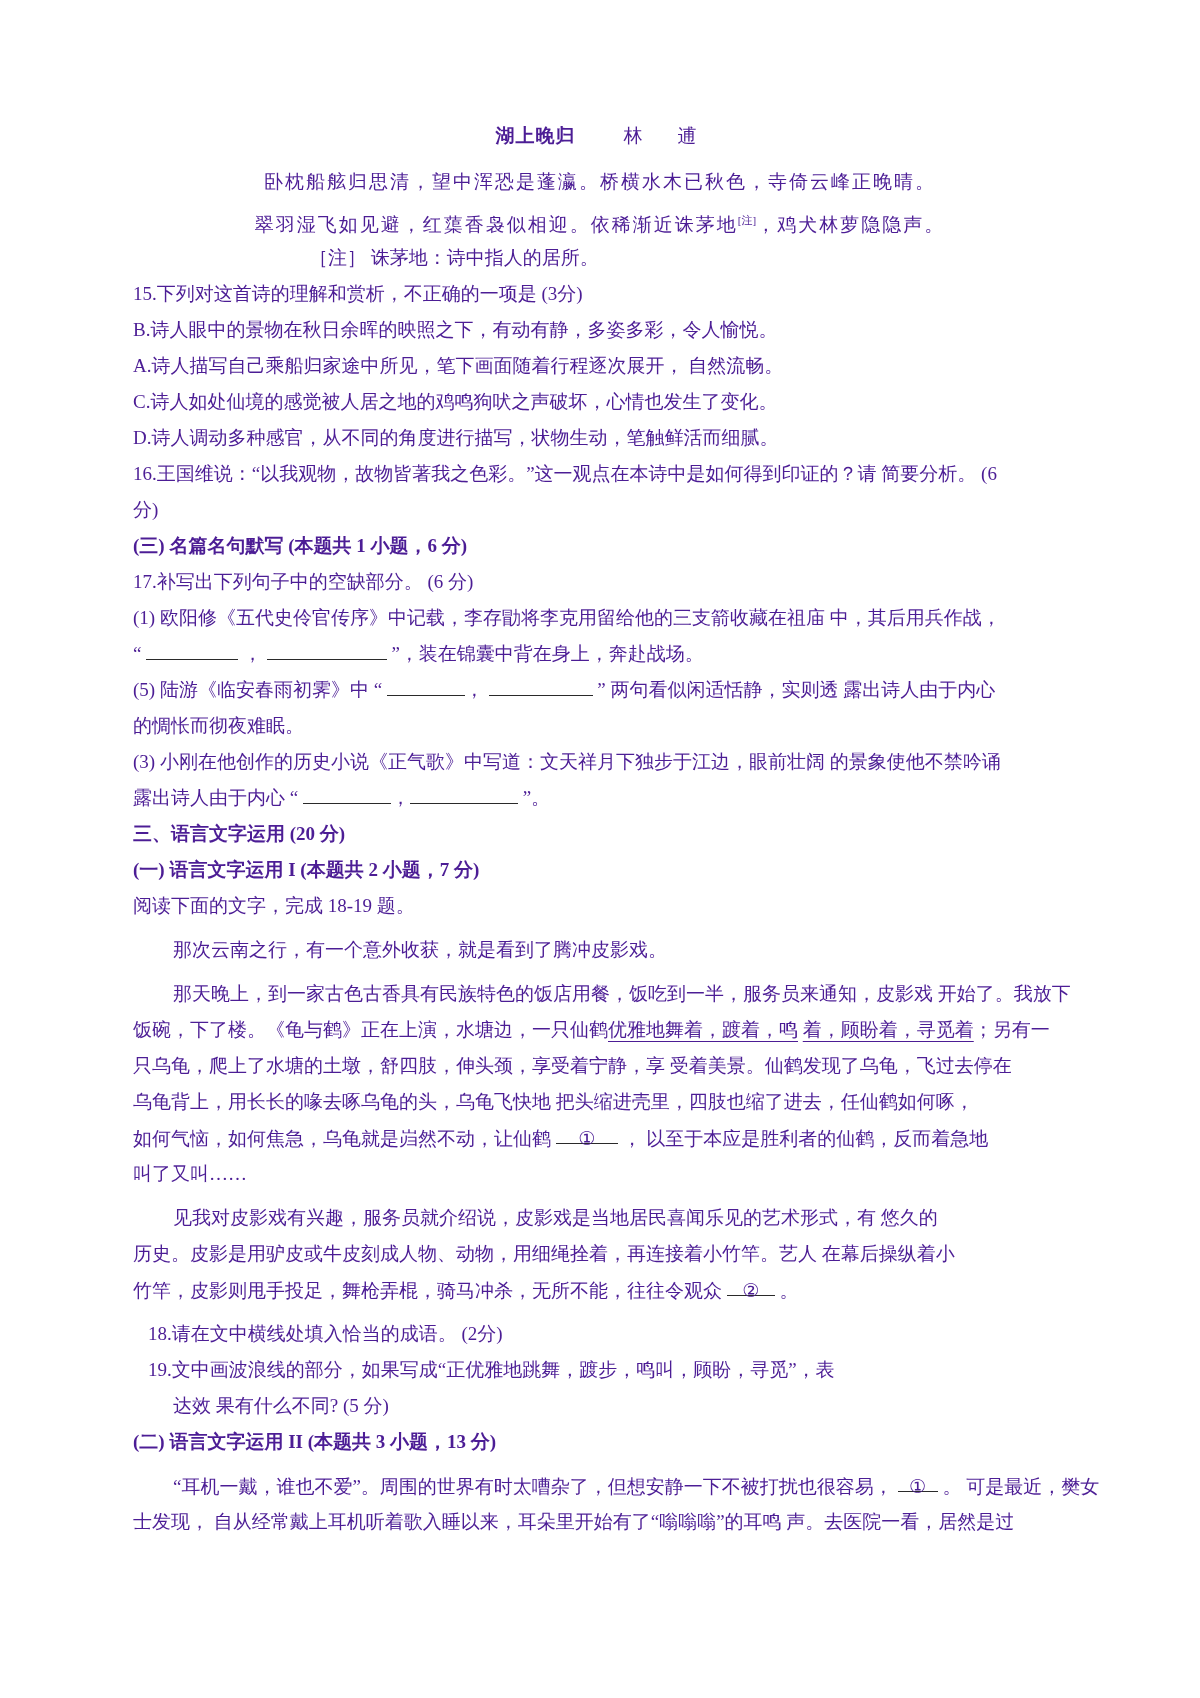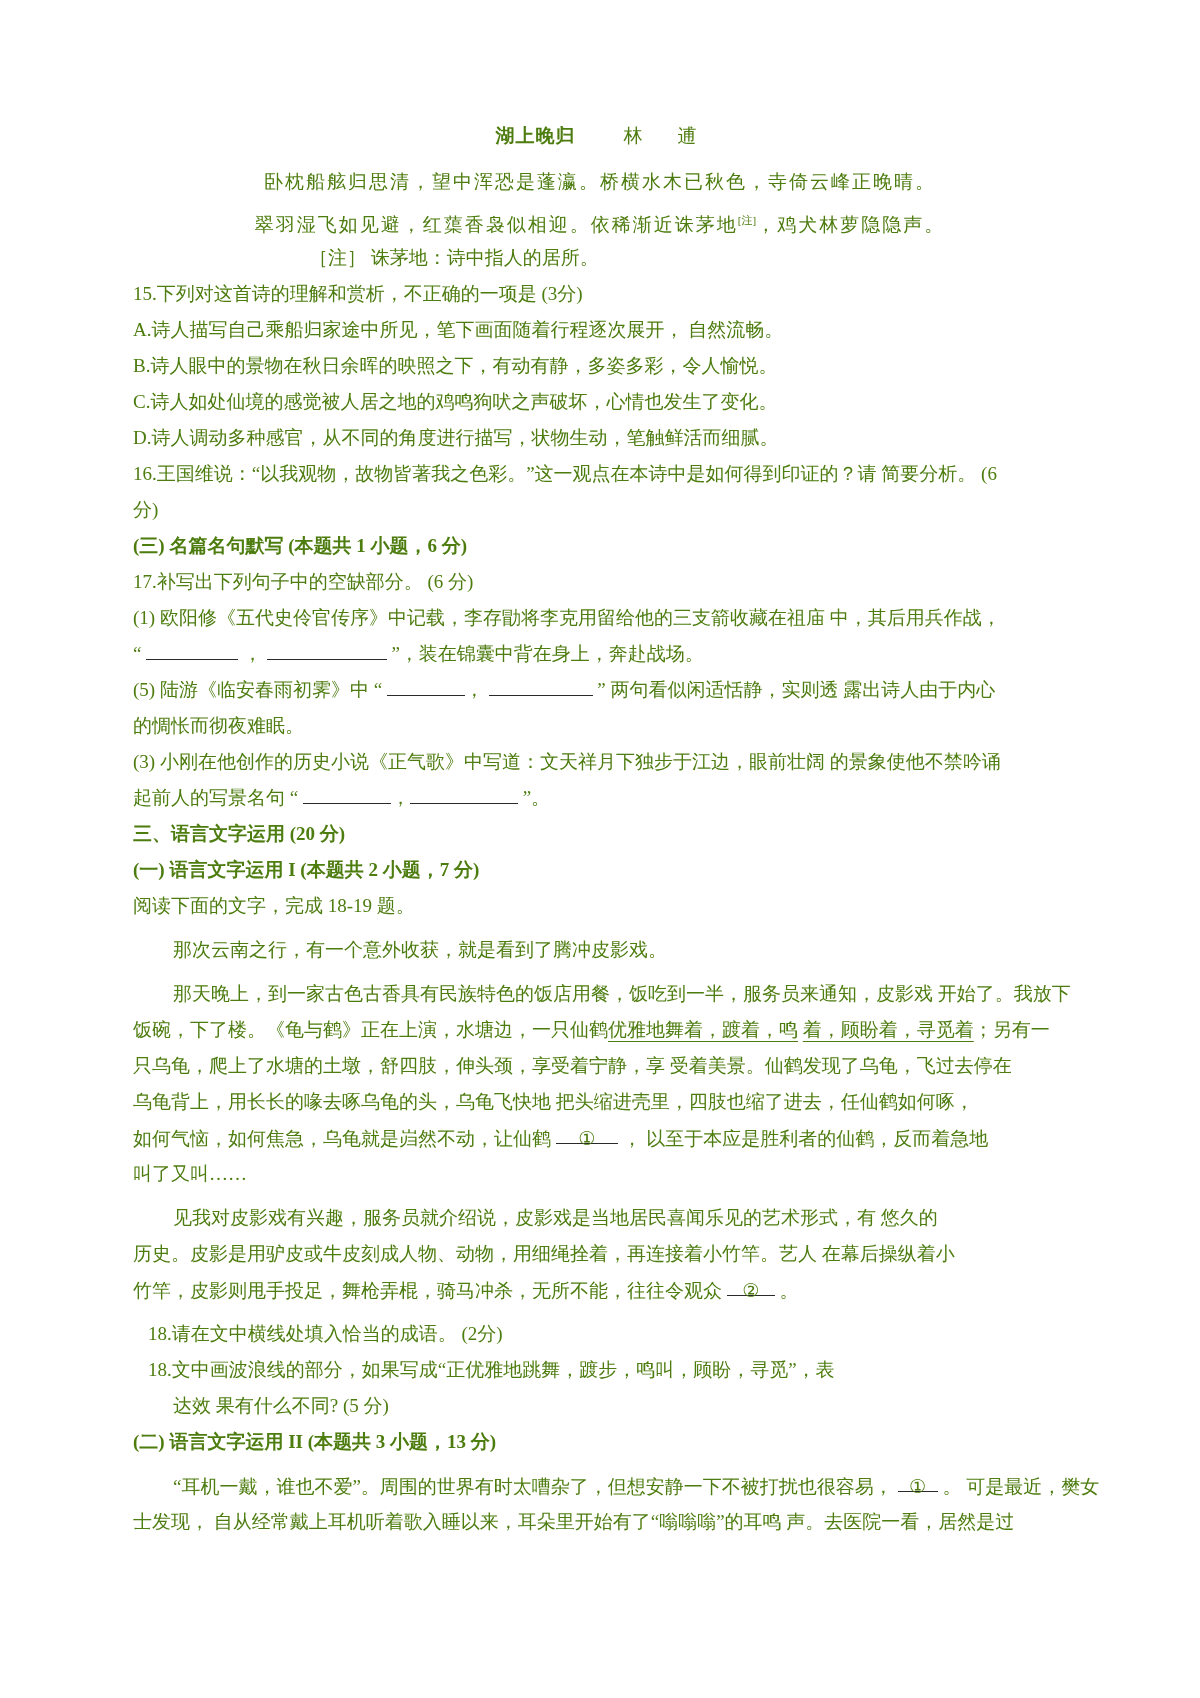--- a/index.html
+++ b/index.html
@@ -3,21 +3,21 @@
 <meta charset="utf-8">
 <title>语文试卷</title>
 <style>
   html,body{margin:0;padding:0;background:#ffffff;}
   .page{
     position:relative;
     width:1112px;
     height:1698px;
     background:#ffffff;
     overflow:hidden;
-    color:#4d7c0f;
+    color:#4c1d95;
     font-family:"Liberation Serif","DejaVu Serif",serif;
     font-size:19px;
   }
   .content{
     position:absolute;
     left:133px;
     top:118px;
     width:934px;
   }
   .ln{
@@ -75,53 +75,53 @@
   <div class="content">
 
     <div class="ln center">
       <span class="poem-title">湖上晚归</span><span class="poem-author">林　逋</span>
     </div>
     <div class="ln poem center gt">卧枕船舷归思清，望中浑恐是蓬瀛。桥横水木已秋色，寺倚云峰正晚晴。</div>
     <div class="ln poem center"><span>翠羽湿飞如见避，红蕖香袅似相迎。依稀渐近诛茅地</span><span class="sup">[注]</span><span>，鸡犬林萝隐隐声。</span></div>
     <div class="ln noteind">［注］ 诛茅地：诗中指人的居所。</div>
 
     <div class="ln">15.下列对这首诗的理解和赏析，不正确的一项是 (3分)</div>
+    <div class="ln">B.诗人眼中的景物在秋日余晖的映照之下，有动有静，多姿多彩，令人愉悦。</div>
     <div class="ln">A.诗人描写自己乘船归家途中所见，笔下画面随着行程逐次展开， 自然流畅。</div>
-    <div class="ln">B.诗人眼中的景物在秋日余晖的映照之下，有动有静，多姿多彩，令人愉悦。</div>
     <div class="ln">C.诗人如处仙境的感觉被人居之地的鸡鸣狗吠之声破坏，心情也发生了变化。</div>
     <div class="ln">D.诗人调动多种感官，从不同的角度进行描写，状物生动，笔触鲜活而细腻。</div>
 
     <div class="ln">16.王国维说：“以我观物，故物皆著我之色彩。”这一观点在本诗中是如何得到印证的？请 简要分析。 (6</div>
     <div class="ln">分)</div>
 
     <div class="ln bold">(三) 名篇名句默写 (本题共 1 小题，6 分)</div>
     <div class="ln">17.补写出下列句子中的空缺部分。 (6 分)</div>
     <div class="ln">(1) 欧阳修《五代史伶官传序》中记载，李存勖将李克用留给他的三支箭收藏在祖庙 中，其后用兵作战，</div>
     <div class="ln"><span>“ </span><span class="blank" style="width: 92px;"></span><span> ， </span><span class="blank" style="width: 120px;"></span><span> ”，装在锦囊中背在身上，奔赴战场。</span></div>
     <div class="ln"><span>(5) 陆游《临安春雨初霁》中 “ </span><span class="blank" style="width: 78px;"></span><span>， </span><span class="blank" style="width: 104px;"></span><span> ” 两句看似闲适恬静，实则透 露出诗人由于内心</span></div>
     <div class="ln">的惆怅而彻夜难眠。</div>
     <div class="ln">(3) 小刚在他创作的历史小说《正气歌》中写道：文天祥月下独步于江边，眼前壮阔 的景象使他不禁吟诵</div>
-    <div class="ln"><span>起前人的写景名句 “ </span><span class="blank" style="width: 88px;"></span><span>，</span><span class="blank" style="width: 108px;"></span><span> ”。</span></div>
+    <div class="ln"><span>露出诗人由于内心 “ </span><span class="blank" style="width: 88px;"></span><span>，</span><span class="blank" style="width: 108px;"></span><span> ”。</span></div>
 
     <div class="ln bold">三、语言文字运用 (20 分)</div>
 
     <div class="ln bold">(一) 语言文字运用 I  (本题共 2 小题，7 分)</div>
     <div class="ln">阅读下面的文字，完成 18-19 题。</div>
     <div class="ln ind gt">那次云南之行，有一个意外收获，就是看到了腾冲皮影戏。</div>
     <div class="ln ind gt">那天晚上，到一家古色古香具有民族特色的饭店用餐，饭吃到一半，服务员来通知，皮影戏 开始了。我放下</div>
     <div class="ln"><span>饭碗，下了楼。《龟与鹤》正在上演，水塘边，一只仙鹤</span><span class="u">优雅地舞着，踱着，鸣</span><span> </span><span class="u">着，顾盼着，寻觅着</span><span>；另有一</span></div>
     <div class="ln">只乌龟，爬上了水塘的土墩，舒四肢，伸头颈，享受着宁静，享 受着美景。仙鹤发现了乌龟，飞过去停在</div>
     <div class="ln">乌龟背上，用长长的喙去啄乌龟的头，乌龟飞快地 把头缩进壳里，四肢也缩了进去，任仙鹤如何啄，</div>
     <div class="ln"><span>如何气恼，如何焦急，乌龟就是岿然不动，让仙鹤 </span><span class="bu" style="width: 62px;">①</span><span> ， 以至于本应是胜利者的仙鹤，反而着急地</span></div>
     <div class="ln">叫了又叫……</div>
     <div class="ln ind gt">见我对皮影戏有兴趣，服务员就介绍说，皮影戏是当地居民喜闻乐见的艺术形式，有 悠久的</div>
     <div class="ln">历史。皮影是用驴皮或牛皮刻成人物、动物，用细绳拴着，再连接着小竹竿。艺人 在幕后操纵着小</div>
     <div class="ln"><span>竹竿，皮影则甩手投足，舞枪弄棍，骑马冲杀，无所不能，往往令观众 </span><span class="bu" style="width: 48px;">②</span><span> 。</span></div>
     <div class="ln qind gt">18.请在文中横线处填入恰当的成语。 (2分)</div>
-    <div class="ln qind">18.文中画波浪线的部分，如果写成“正优雅地跳舞，踱步，鸣叫，顾盼，寻觅”，表</div>
+    <div class="ln qind">19.文中画波浪线的部分，如果写成“正优雅地跳舞，踱步，鸣叫，顾盼，寻觅”，表</div>
     <div class="ln qind2">达效 果有什么不同? (5 分)</div>
 
     <div class="ln bold">(二) 语言文字运用 II  (本题共 3 小题，13 分)</div>
     <div class="ln ind gt"><span>“耳机一戴，谁也不爱”。周围的世界有时太嘈杂了，但想安静一下不被打扰也很容易， </span><span class="bu" style="width: 40px;">①</span><span> 。 可是最近，樊女</span></div>
     <div class="ln">士发现， 自从经常戴上耳机听着歌入睡以来，耳朵里开始有了“嗡嗡嗡”的耳鸣 声。去医院一看，居然是过</div>
 
   </div>
 </div>
 
 </body></html>

